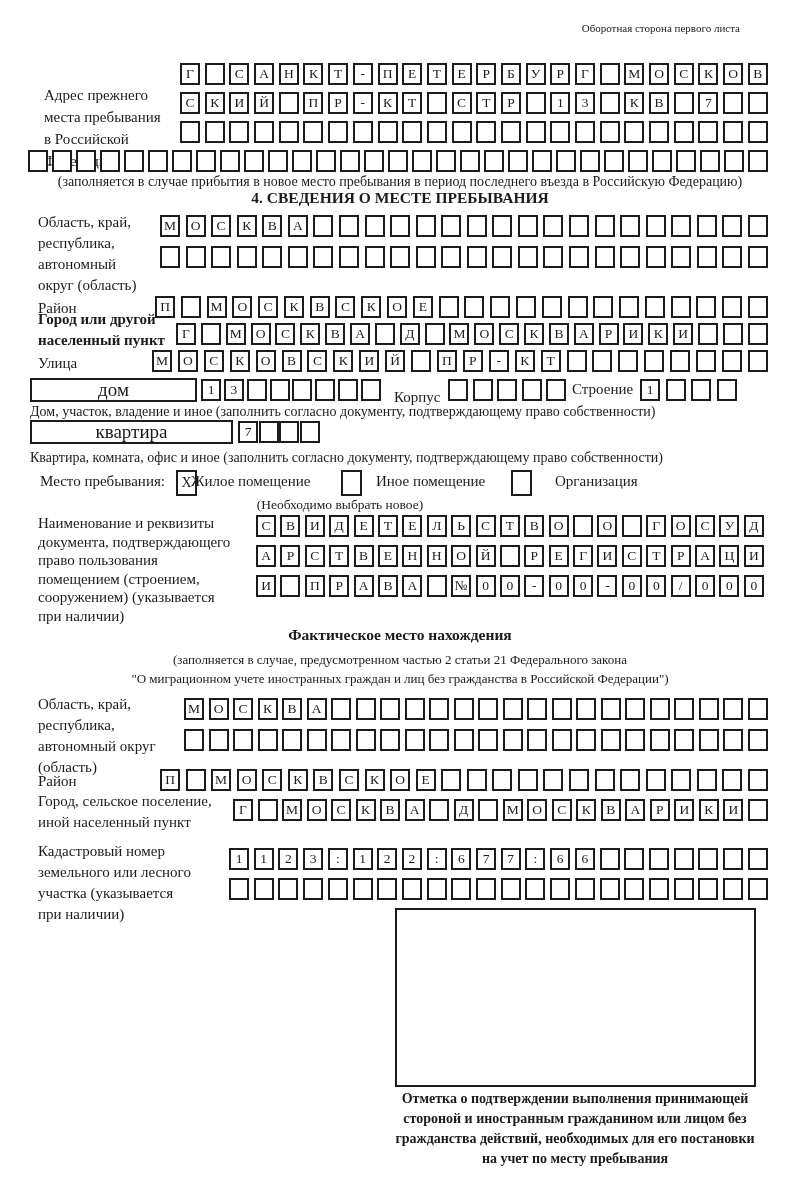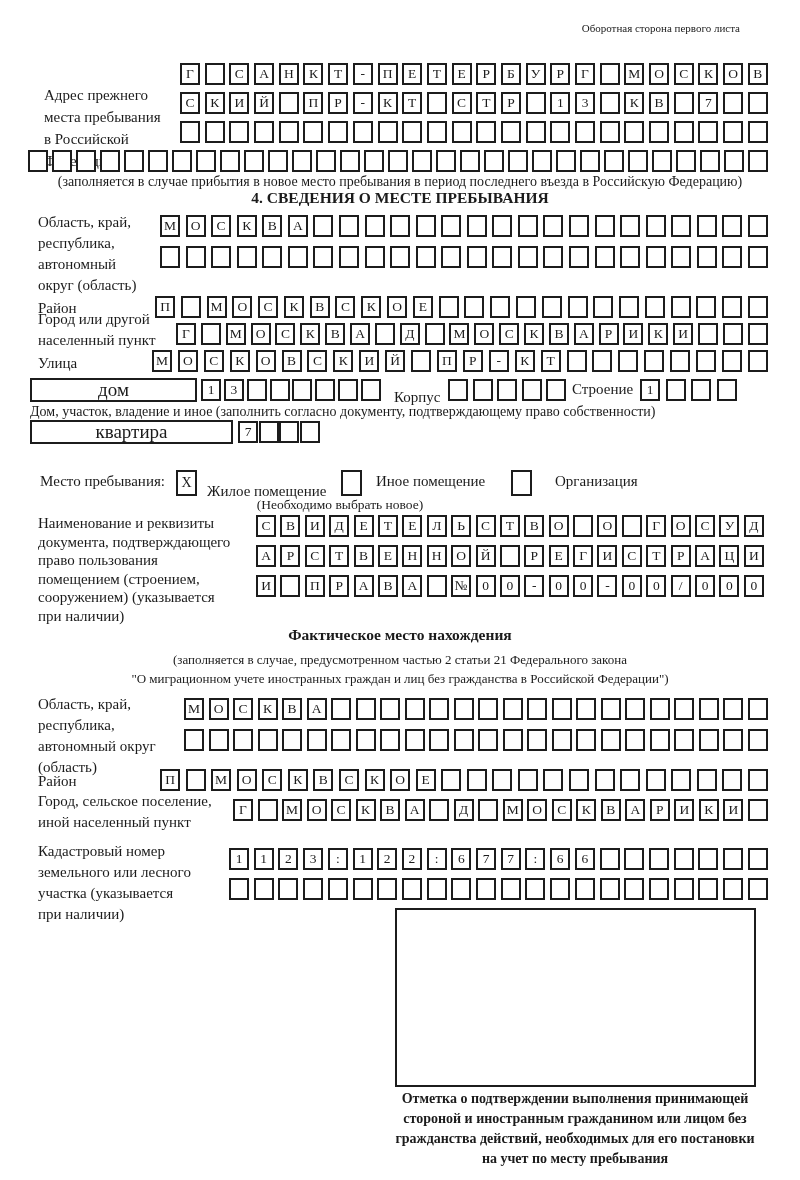--- a/index.html
+++ b/index.html
@@ -273,21 +273,21 @@
       <div class="cell"></div>
       <div class="cell"></div>
       <div class="cell"></div>
       <div class="cell"></div>
       <div class="cell"></div>
       <div class="cell"></div>
       <div class="cell"></div>
       <div class="cell"></div>
     </div>
 
-  <div class="lbl" style="left:38px; top:309px; width:145px; line-height:21px;">Город или другой
+  <div class="lbl" style="left:38px; top:309px; width:145px; line-height:21px;font-weight:bold;">Город или другой
 населенный пункт</div>
   <div class="cells" style="left:176px; top:323px; width:592px;">
       <div class="cell">Г</div>
       <div class="cell"></div>
       <div class="cell">М</div>
       <div class="cell">О</div>
       <div class="cell">С</div>
       <div class="cell">К</div>
       <div class="cell">В</div>
       <div class="cell">А</div>
@@ -365,24 +365,25 @@
     </div>
   <div class="note" style="left:30px; top:404px;">Дом, участок, владение и иное (заполнить согласно документу, подтверждающему право собственности)</div>
 
   <div class="wbox" style="left:30px; top:420px; width:203px;">квартира</div>
   <div class="cells" style="left:238px; top:421px; width:82px;">
       <div class="cell">7</div>
       <div class="cell"></div>
       <div class="cell"></div>
       <div class="cell"></div>
     </div>
+  <div class="note" style="left:30px; top:450px;">Квартира, комната, офис и иное (заполнить согласно документу, подтверждающему право собственности)</div>
 
   <div class="inline-lbl" style="left:40px; top:473px;">Место пребывания:</div>
   <div class="checkbox" style="left:176px; top:470px;">X</div>
-  <div class="inline-lbl" style="left:207px; top:473px;margin-top:10px;">Жилое помещение</div>
+  <div class="inline-lbl" style="left:191px; top:473px;">Жилое помещение</div>
   <div class="checkbox" style="left:341px; top:470px;"></div>
   <div class="inline-lbl" style="left:376px; top:473px;">Иное помещение</div>
   <div class="checkbox" style="left:511px; top:470px;"></div>
   <div class="inline-lbl" style="left:555px; top:473px;">Организация</div>
   <div class="abs" style="left:180px; top:497px; width:320px; text-align:center; font-size:13.5px;">(Необходимо выбрать новое)</div>
 
   <div class="lbl" style="left:38px; top:514px; width:220px; line-height:18.5px;">Наименование и реквизиты
 документа, подтверждающего
 право пользования
 помещением (строением,

